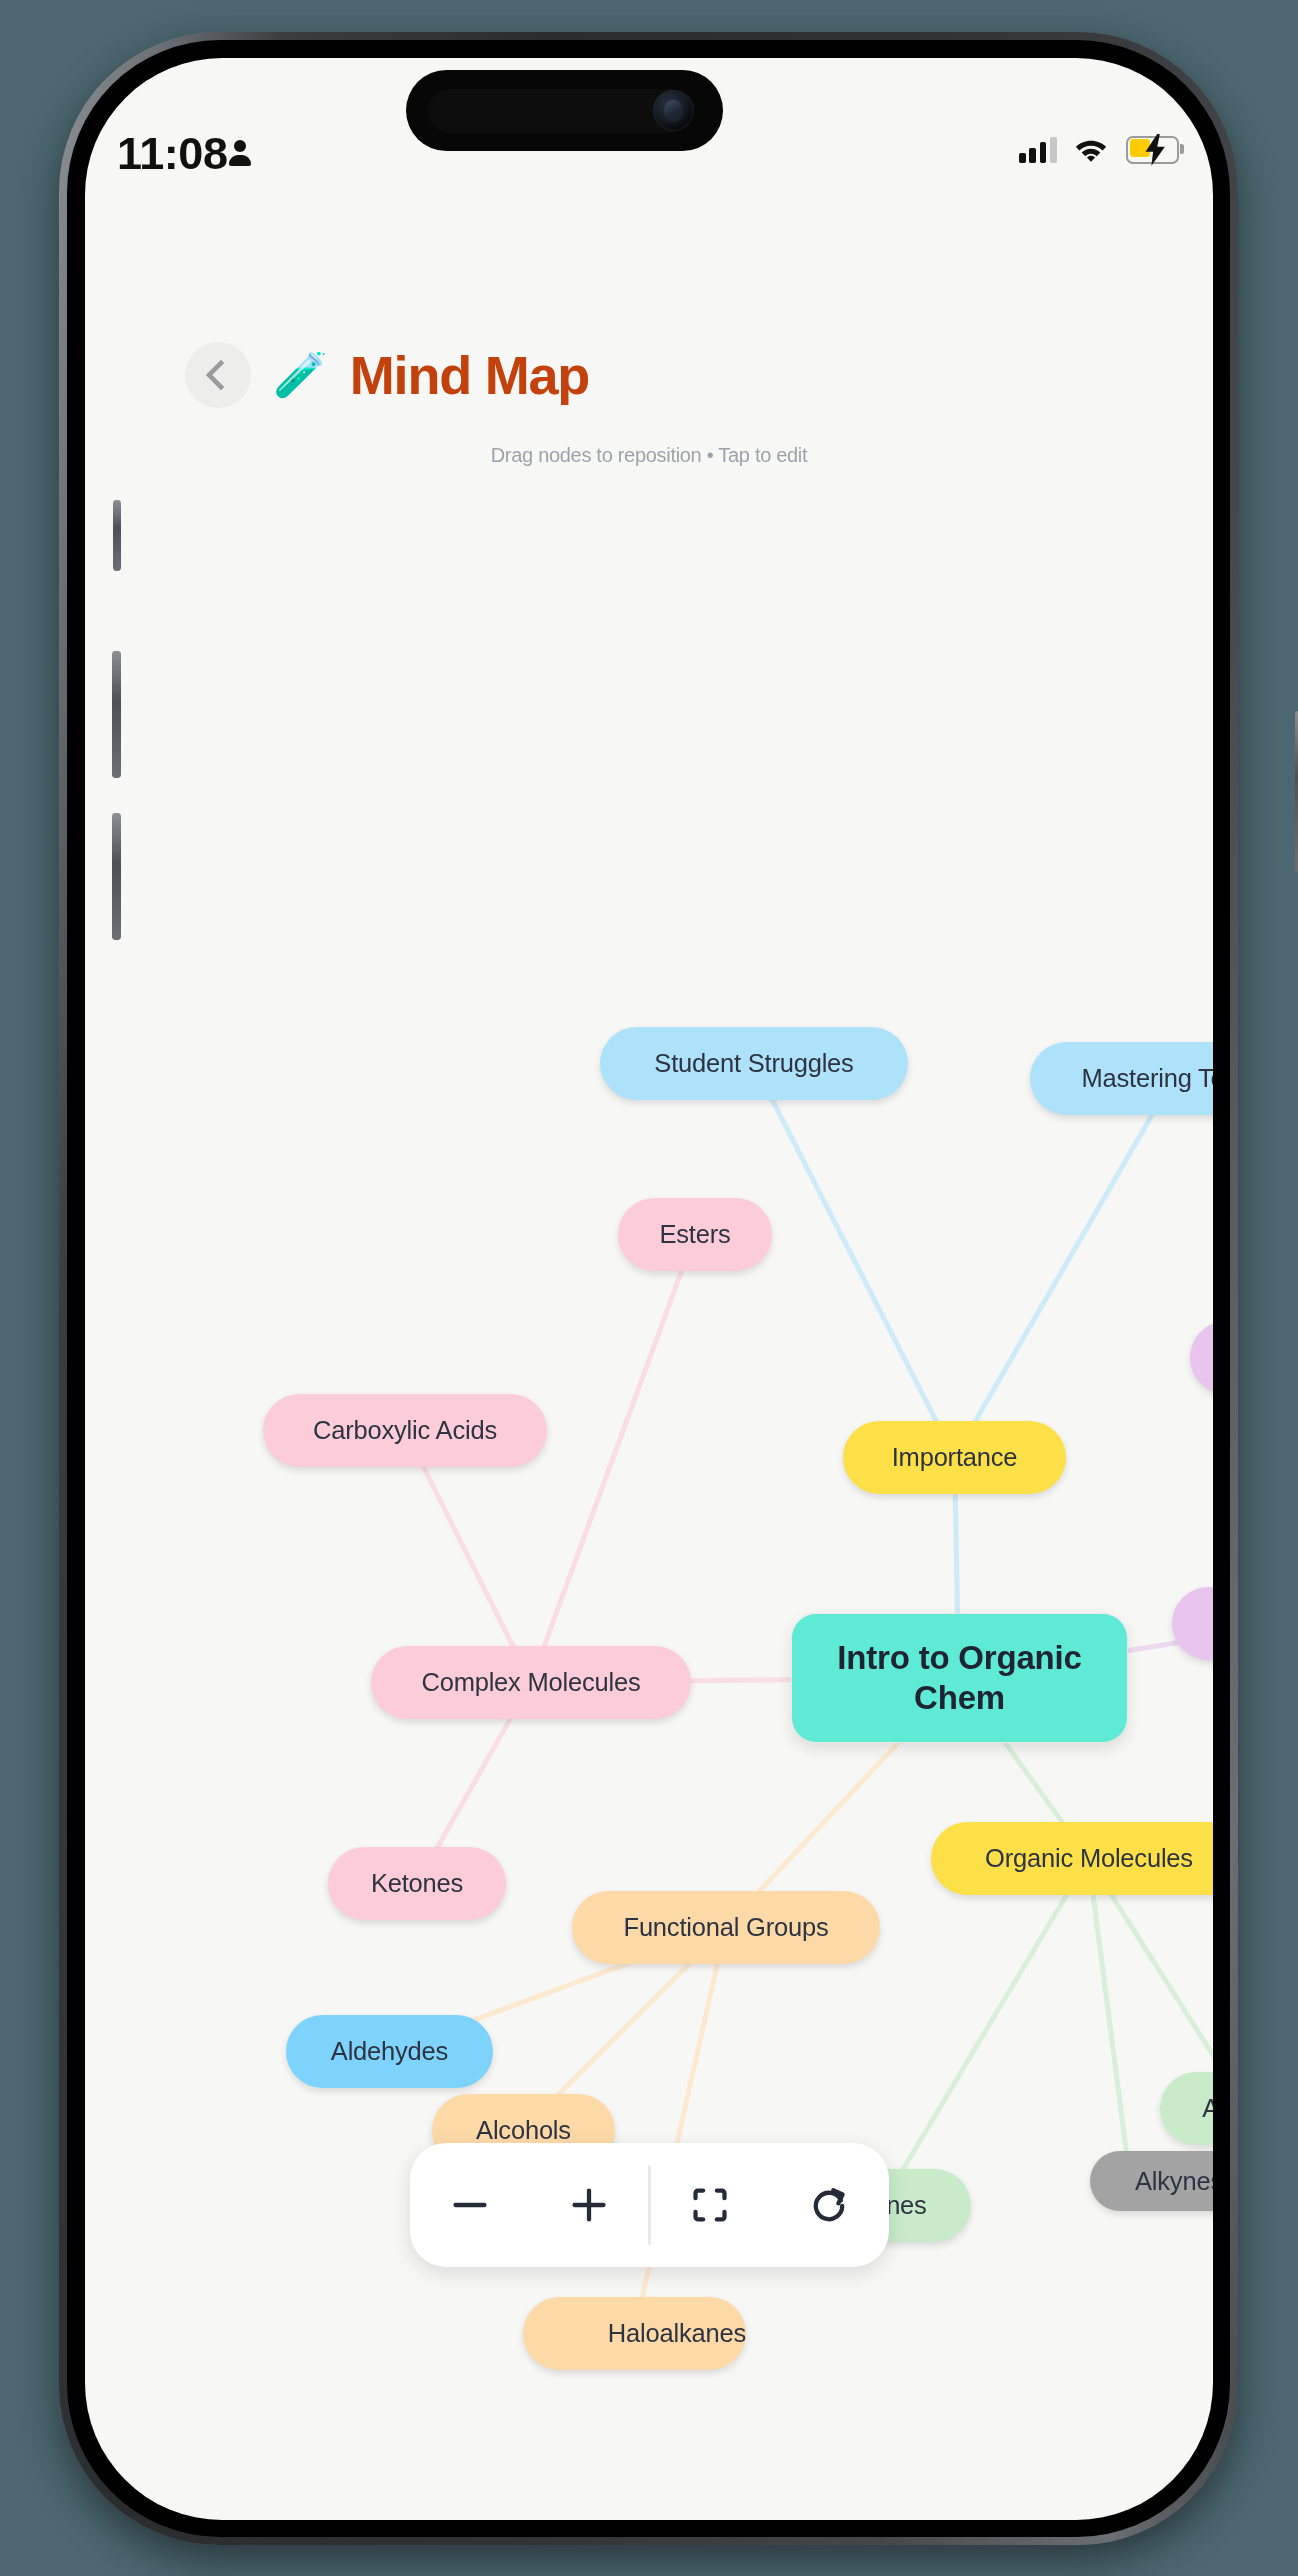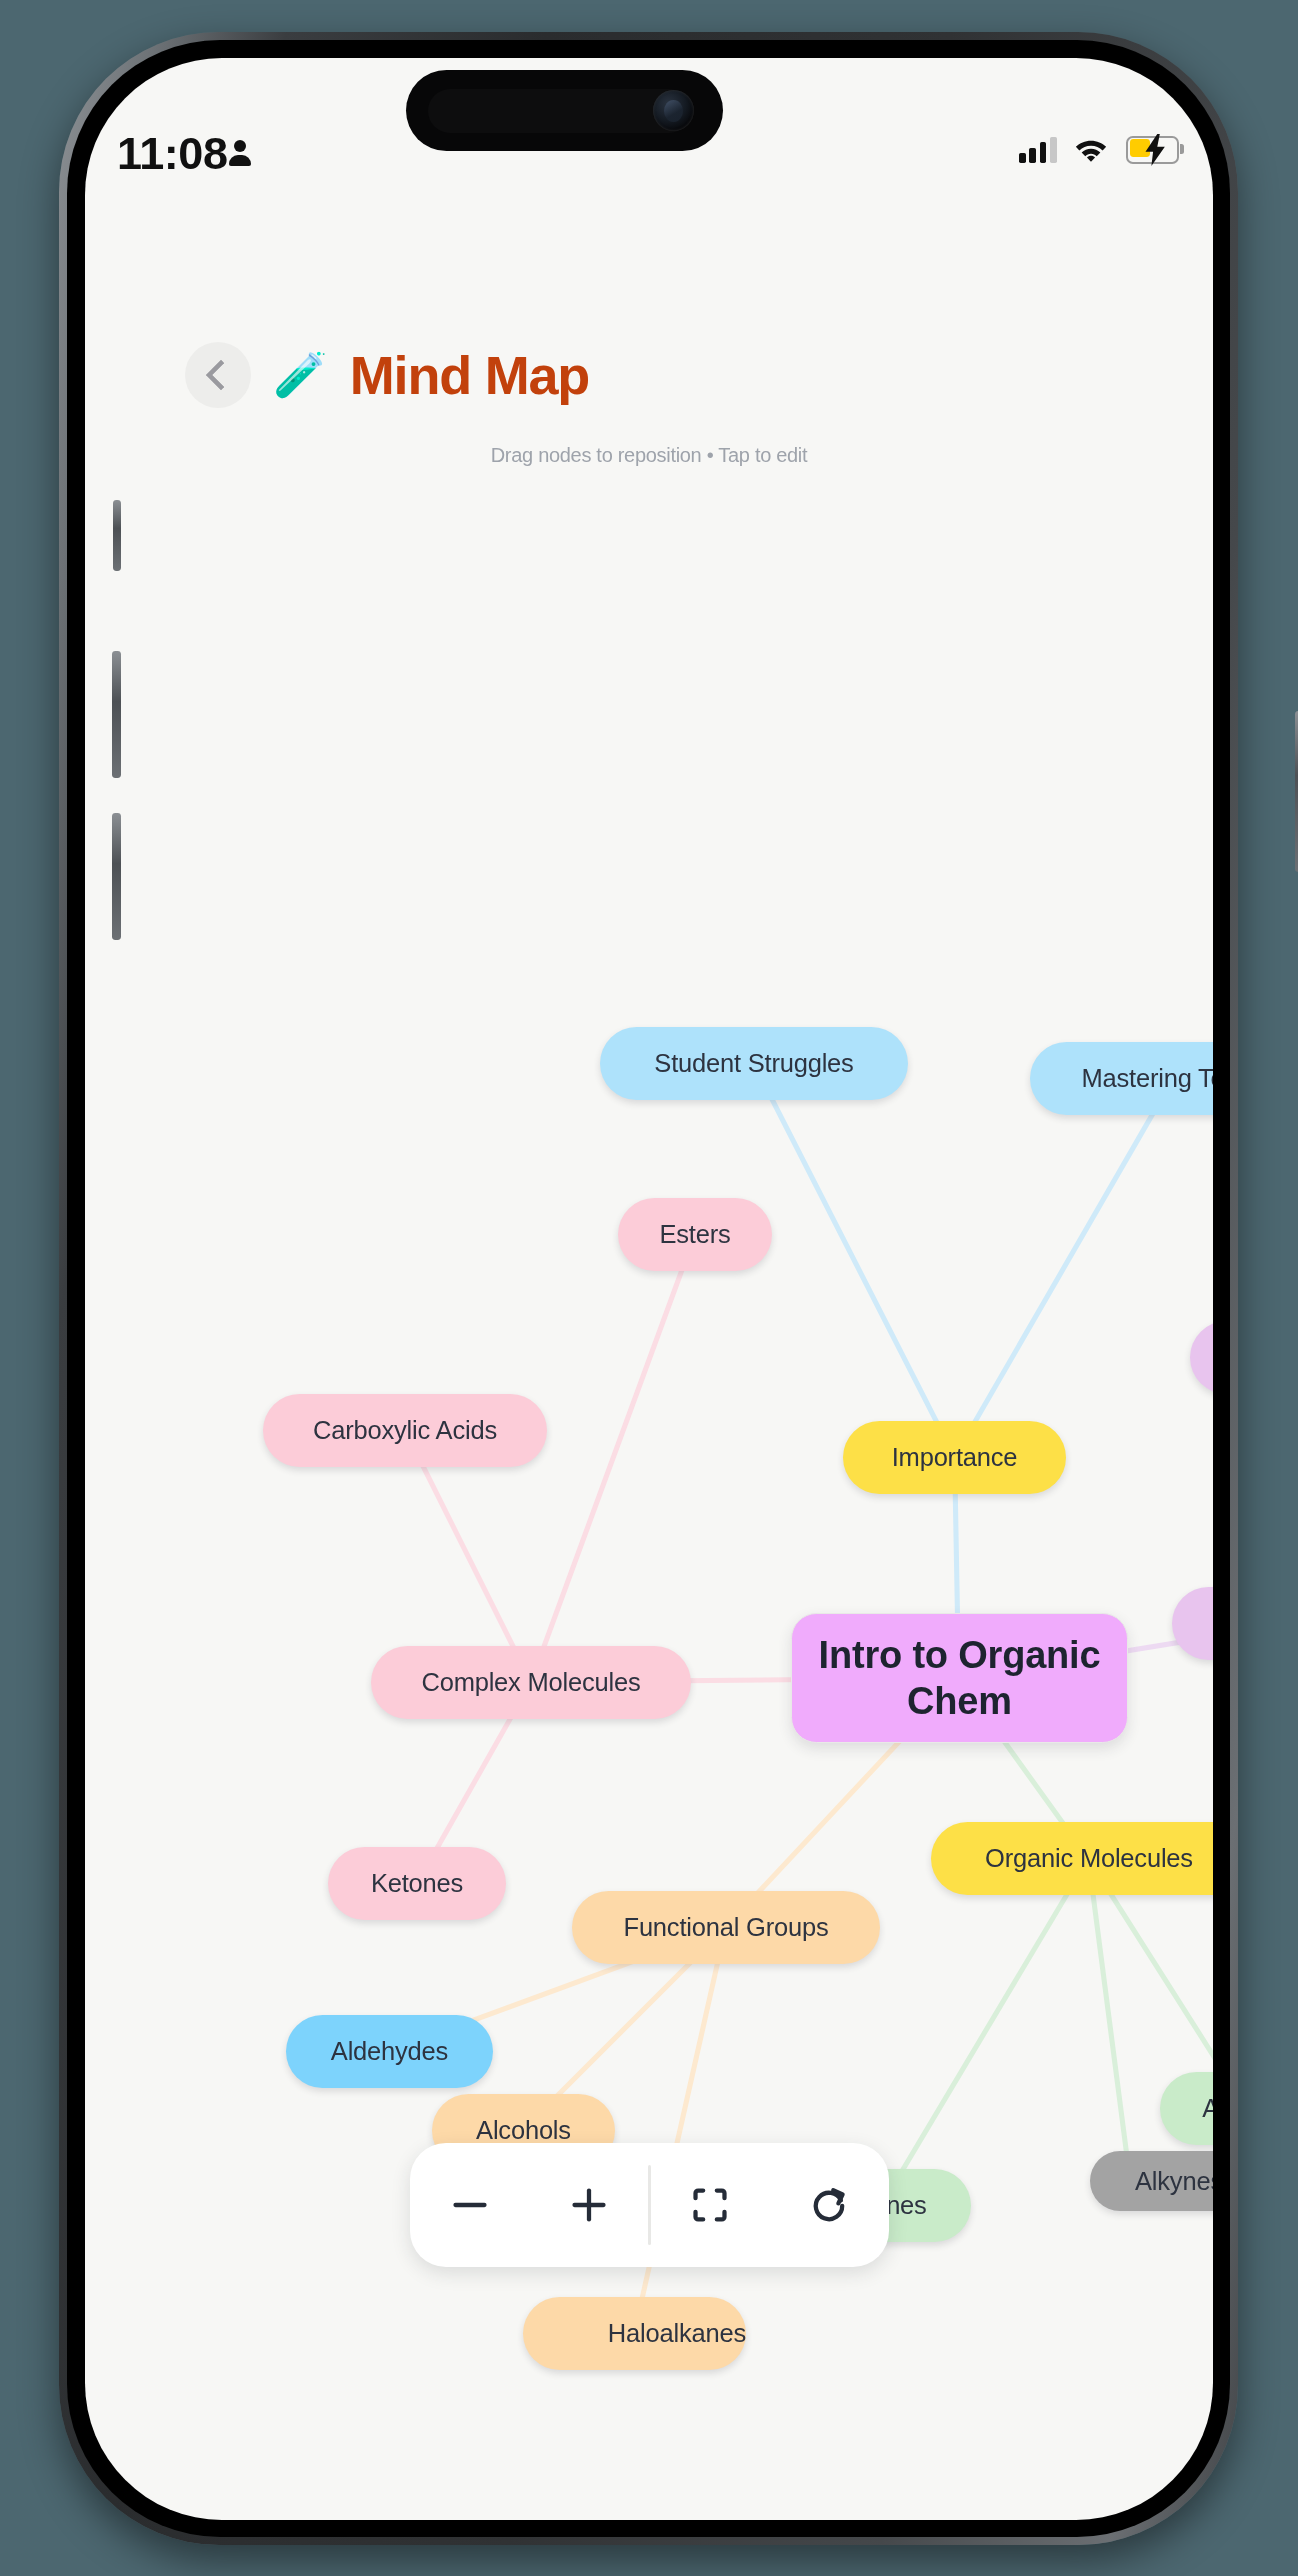--- a/index.html
+++ b/index.html
@@ -87,21 +87,21 @@
 
   
   #mindmap-canvas{position:absolute;left:0;top:0;width:1128px;height:2462px;z-index:5;}
   #edge-layer{position:absolute;left:0;top:0;width:1128px;height:2462px;}
   .mm-node{
     position:absolute;border-radius:848px;display:flex;align-items:center;justify-content:center;
     box-sizing:border-box;font-size:25.5px;color:#2d3340;letter-spacing:-0.2px;
     box-shadow:0 3.4px 7.6px rgba(40,45,60,.14);white-space:nowrap;
   }
   .mm-node.root{
-    border-radius:25.5px;background:#f0abfc;font-size:38px;font-weight:700;color:#1e2430;
+    border-radius:25.5px;background:#5eead4;font-size:33px;font-weight:700;color:#1e2430;
     line-height:1.22;text-align:center;white-space:normal;
     border:0.8px solid #e9e9e7;box-shadow:0 5.1px 13.6px rgba(40,45,60,.12);align-items:center;
   }
 
   
   #zoom-toolbar{
     position:absolute;left:325px;top:2085px;width:479px;height:124px;
     background:#fff;border-radius:36px;display:flex;align-items:center;
     box-shadow:0 6px 18.7px rgba(30,35,45,.13);z-index:12;
   }

